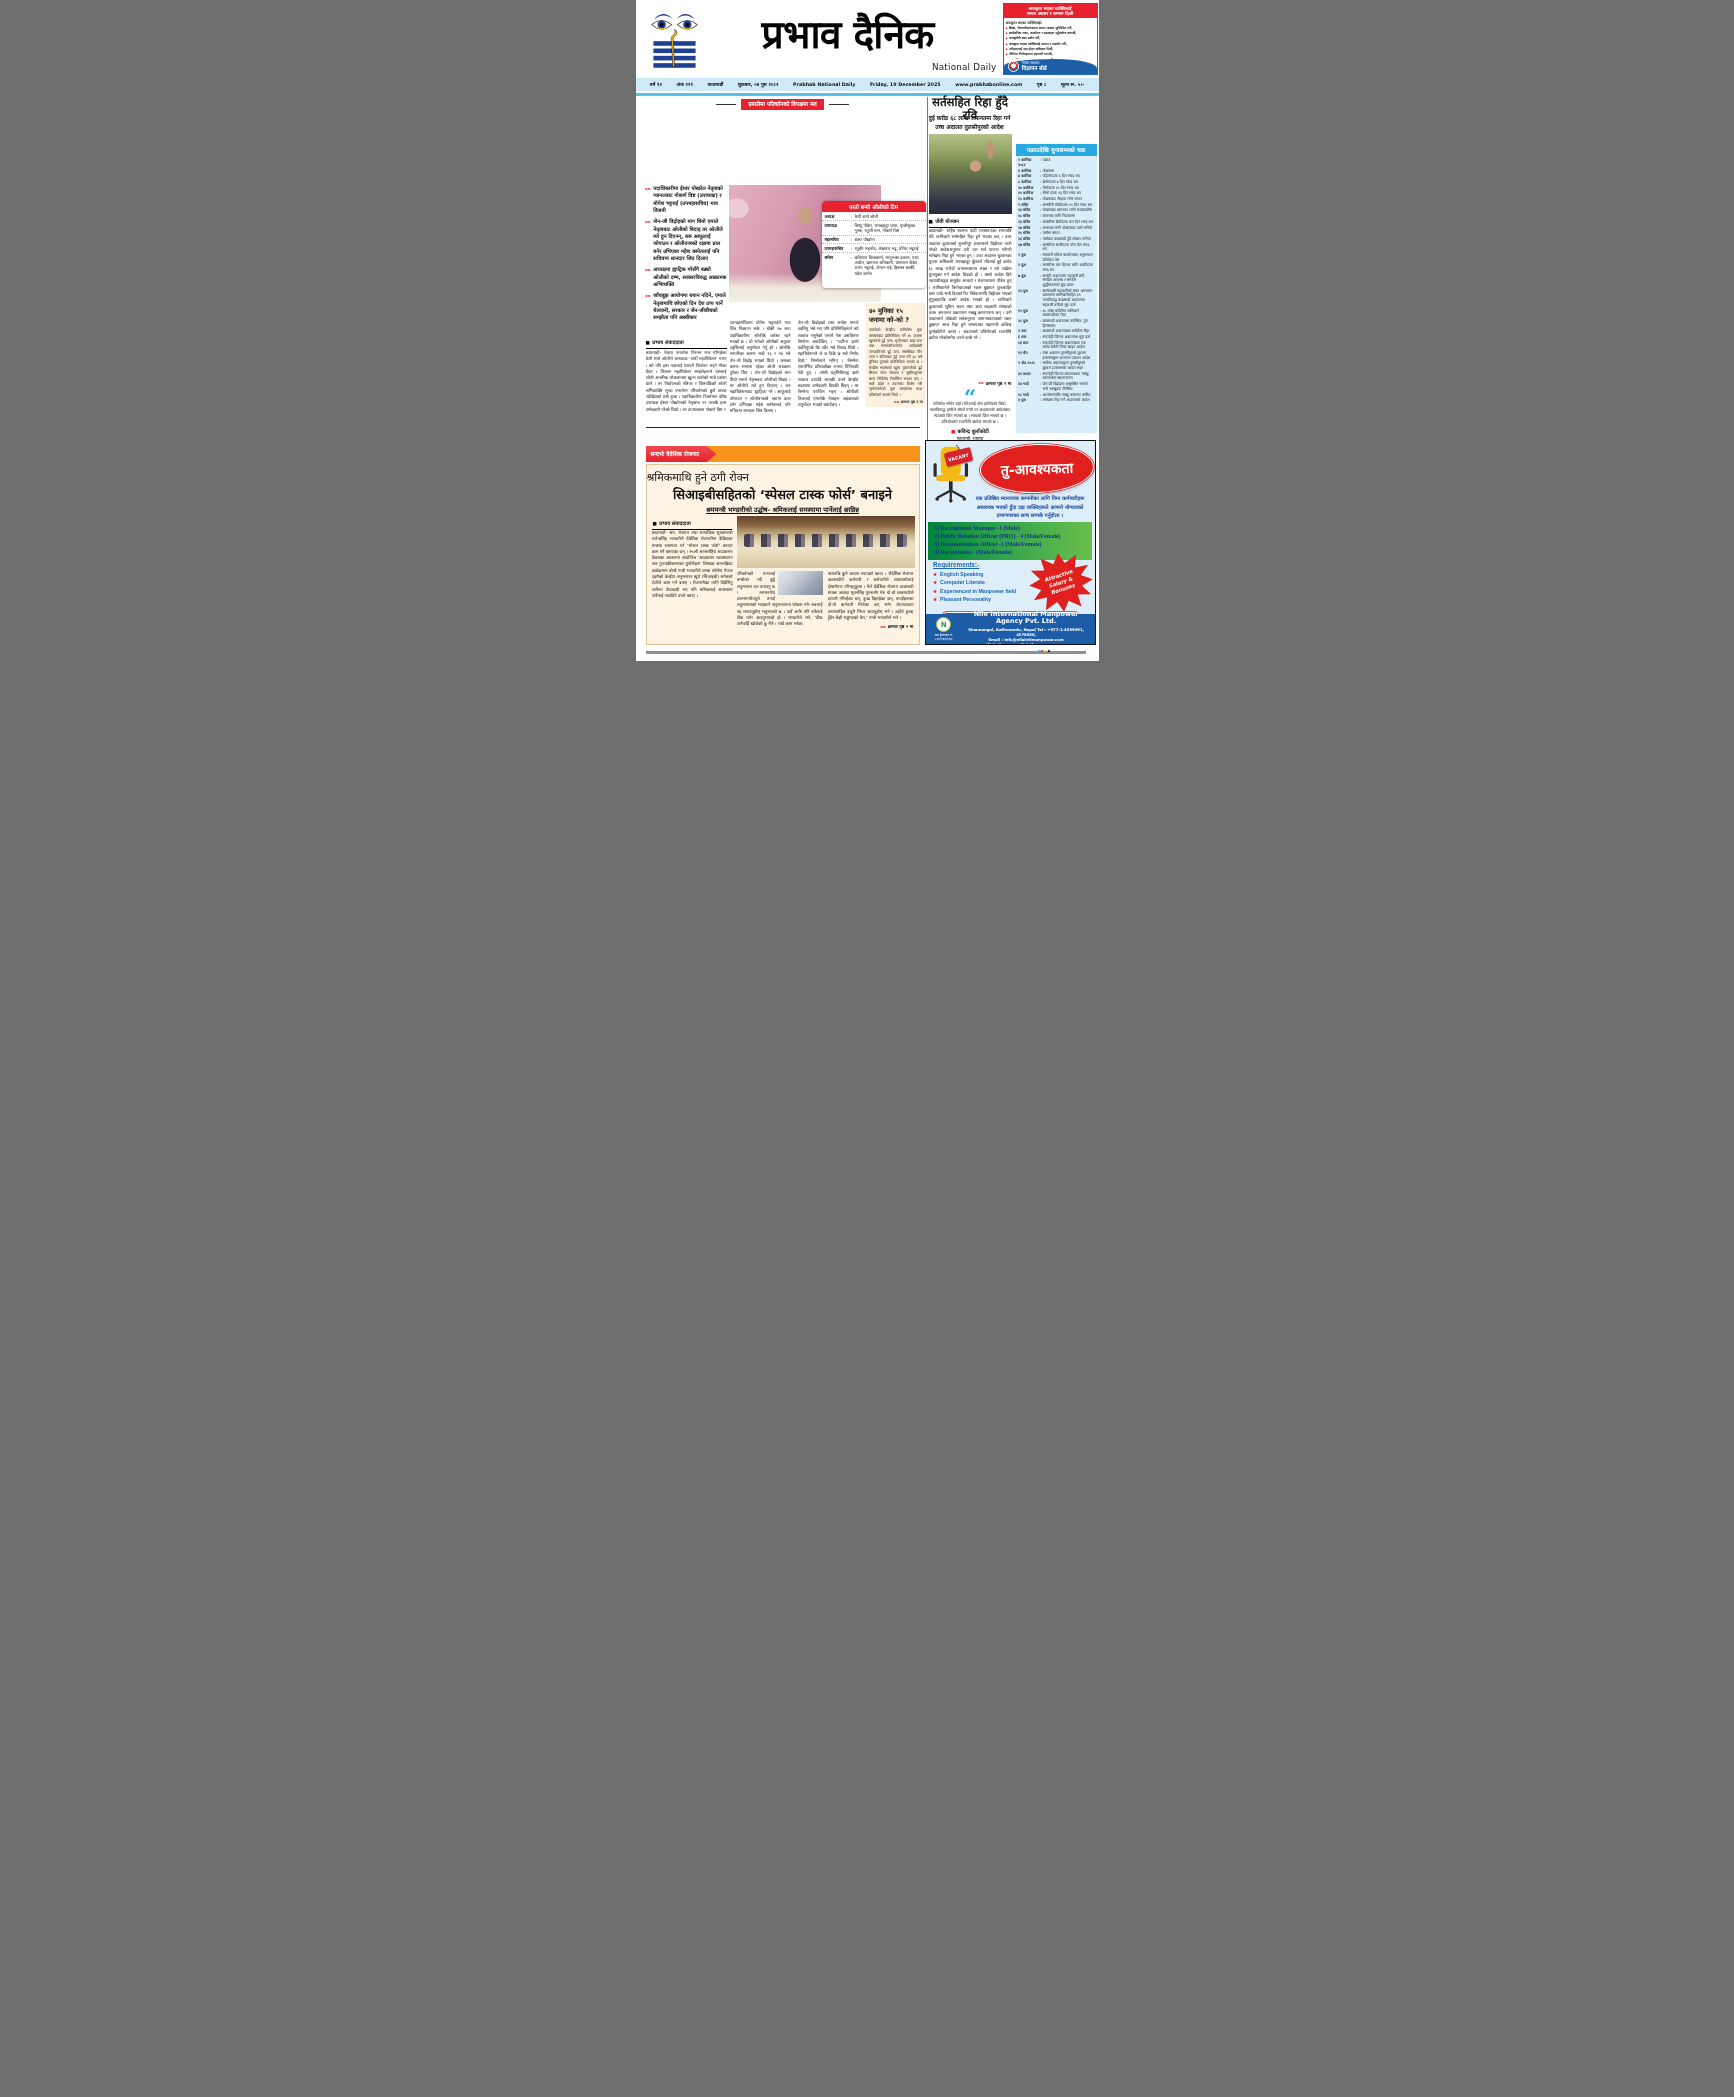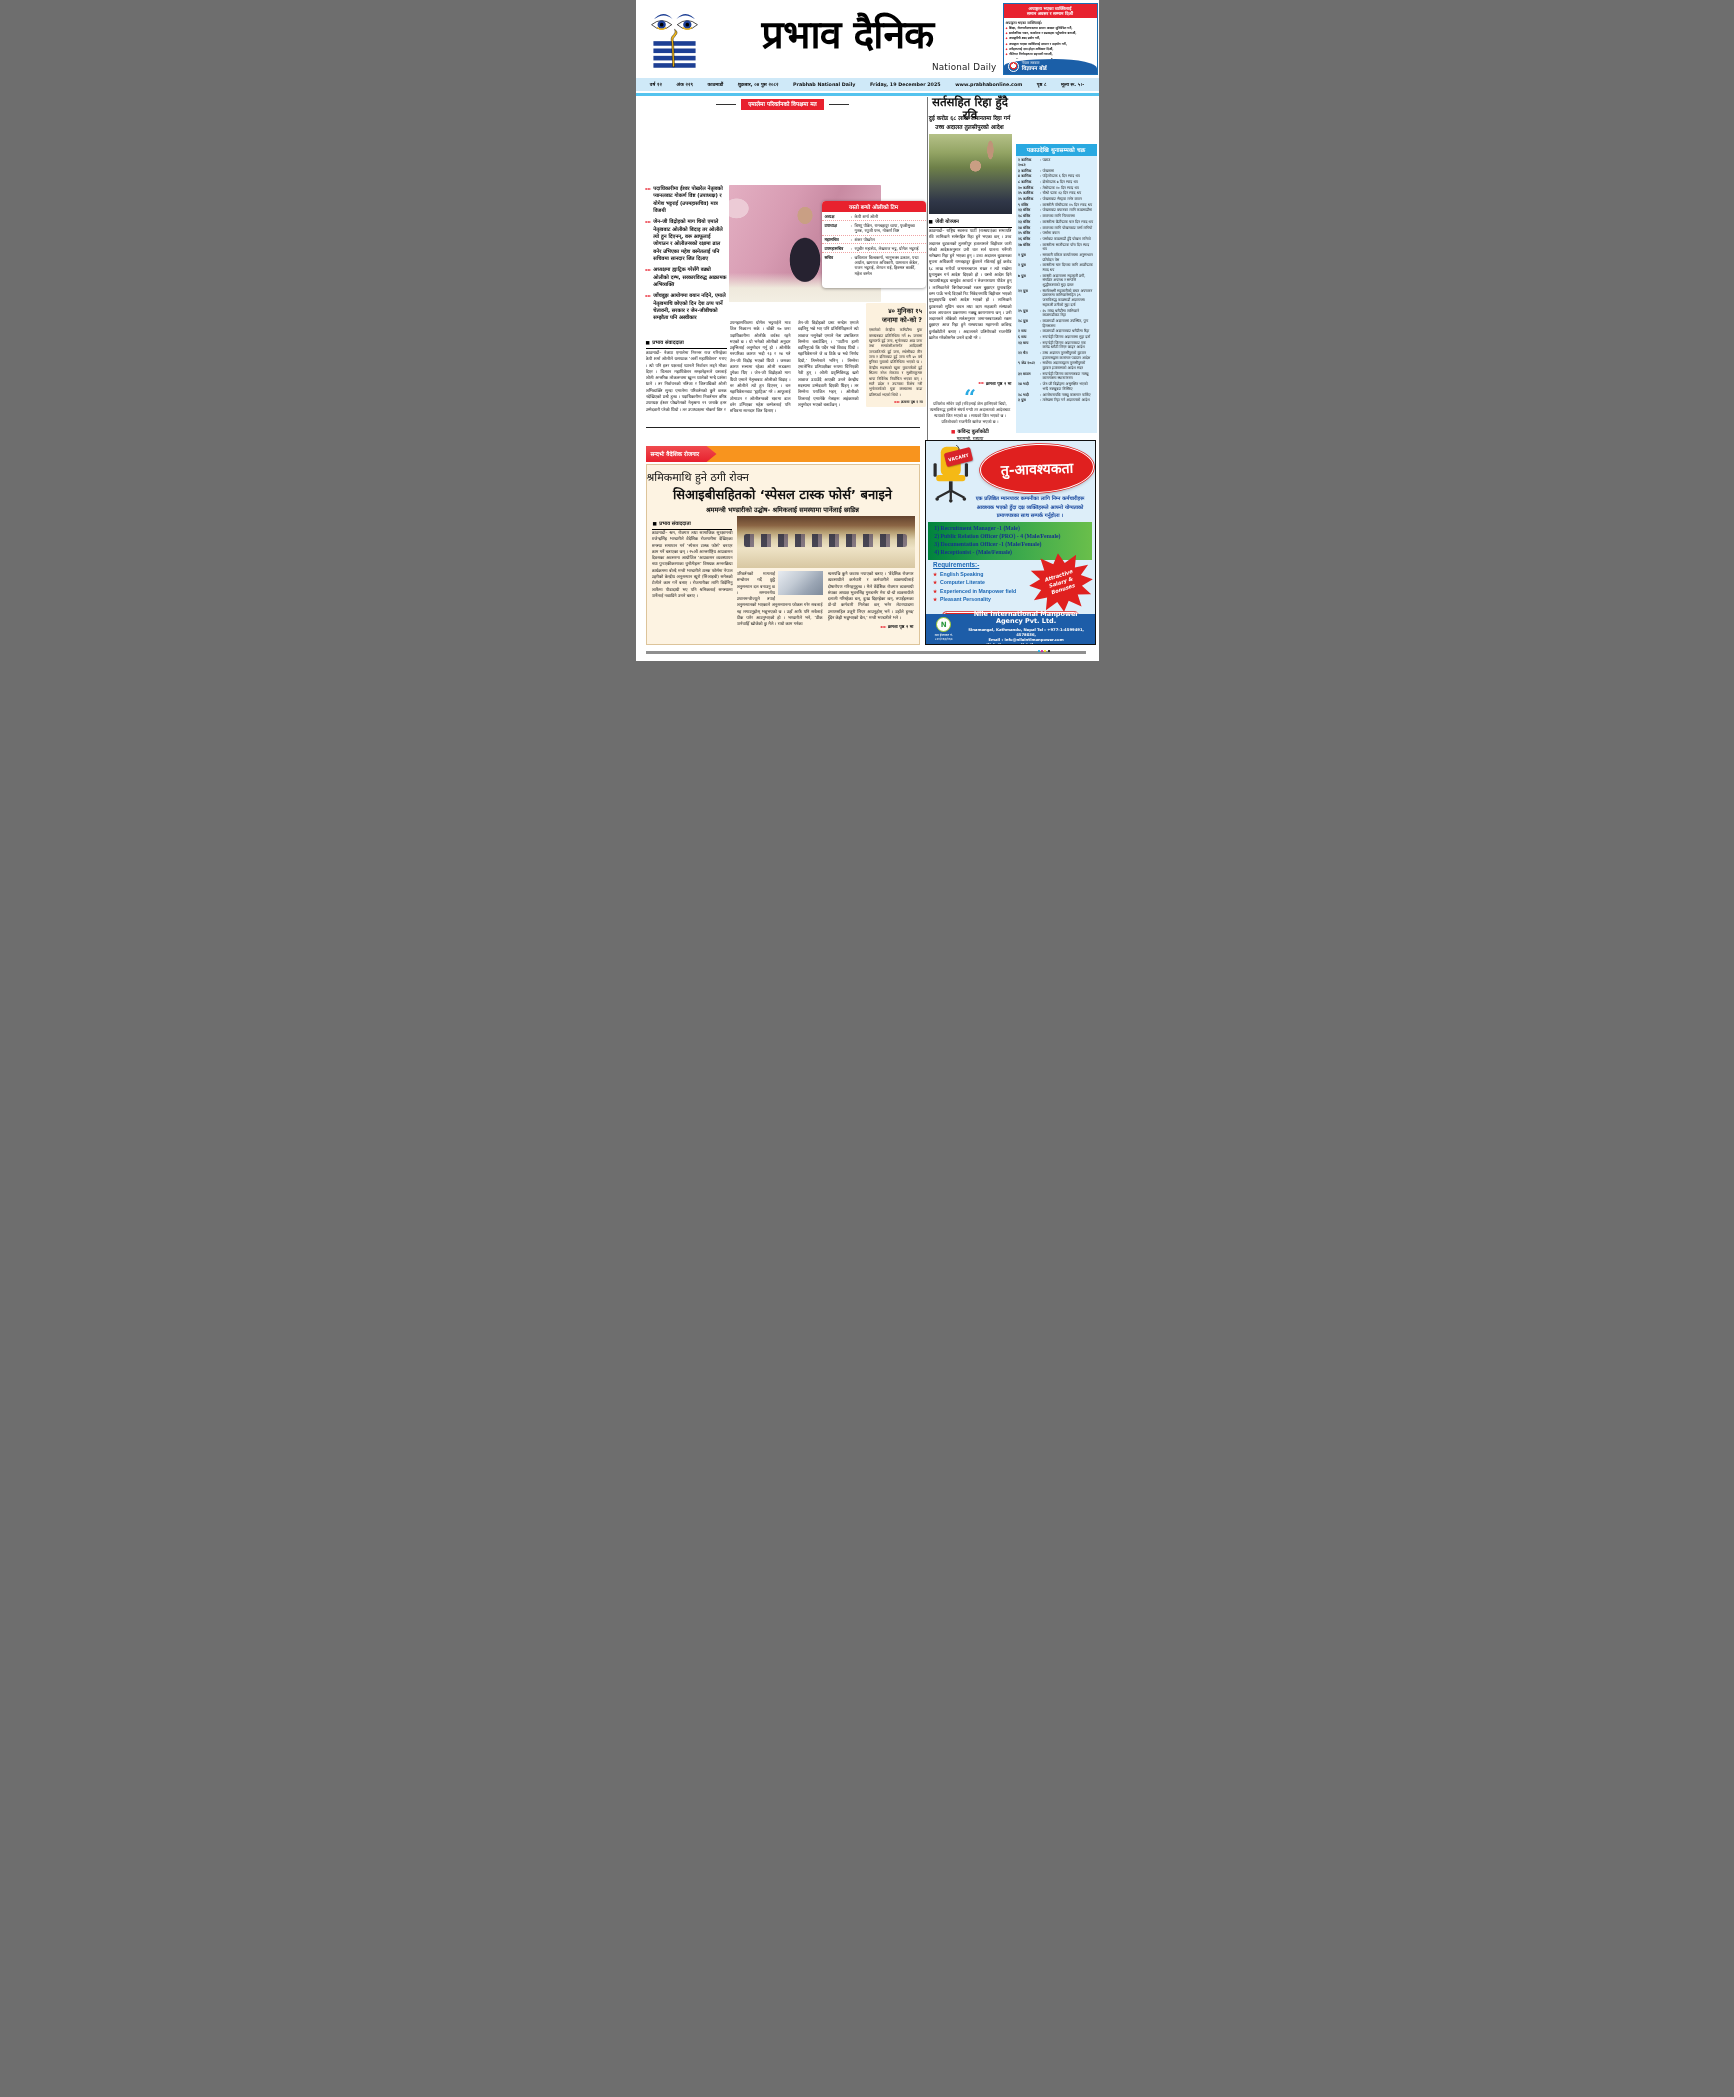--- a/index.html
+++ b/index.html
@@ -61,21 +61,21 @@
       box-shadow:0 0.8px 2.9px rgba(0,0,0,.35);z-index:3;}
   .tb-head{background:#e8212e;color:#fff;text-align:center;font-weight:bold;font-size:5.5px;padding:1.7px 0;}
   .tb-row{display:flex;padding:1.3px 2.9px;font-size:4.1px;line-height:1.3;border-bottom:0.4px dotted #f0a4a4;
       align-items:flex-start;}
   .tb-row:last-child{border-bottom:none;}
   .tb-lbl{font-weight:bold;width:26px;flex:none;}
   .tb-colon{width:4.2px;flex:none;}
   .tb-val{flex:1;}
   .youth-box{left:230px;top:303px;width:60px;height:104px;background:#fcf1de;border-radius:1.3px;
       padding:4.2px 3.4px 3.4px;box-sizing:border-box;overflow:hidden;}
-  .yb-title{text-align:right;font-weight:bold;font-size:6.5px;line-height:1.4;margin-bottom:2.9px;}
+  .yb-title{text-align:left;font-weight:bold;font-size:6.5px;line-height:1.4;margin-bottom:2.9px;}
   .yb-body{font-size:3.7px;line-height:1.45;text-align:justify;}
   .yb-more{position:absolute;bottom:2.1px;right:2.9px;font-size:3.7px;font-weight:bold;background:#fcf1de;
       display:flex;gap:1.3px;align-items:center;}
   .byline{font-weight:bold;border-bottom:0.8px solid #000;padding-bottom:1.7px;display:flex;gap:2.5px;
       align-items:center;font-size:5.2px;}
   .m-byline{left:10px;top:338px;width:81px;}
   .sq::before{content:"\25A0";font-size:4.6px;color:#000;}
   .sq.red::before{color:#e8212e;}
   .ncol{font-size:4.2px;line-height:1.5;text-align:justify;overflow:hidden;color:#0d0d0d;}
   .m-col1{left:10px;top:350px;width:81px;height:74px;}
@@ -116,21 +116,21 @@
   
   .ribbon{left:10px;top:446px;width:274px;height:16px;background:#f8941e;}
   .ribbon-label{position:absolute;left:0;top:0;height:16px;width:71px;box-sizing:border-box;
       background:linear-gradient(180deg,#f04b4f,#e8212e);color:#fff;font-weight:bold;font-size:5.7px;
       display:flex;align-items:center;padding:0 11px 0 5px;
       clip-path:polygon(0 0,86% 0,100% 50%,86% 100%,0 100%);}
   .labor{left:10px;top:464px;width:274px;height:181px;background:#fdf3e2;border:0.4px solid #ddc49a;
       box-sizing:border-box;}
   .l-h1{position:absolute;top:4.2px;left:0;width:100%;text-align:left;font-size:11px;font-weight:400;}
   .l-h2{position:absolute;top:20px;left:0;width:100%;text-align:center;font-size:13px;font-weight:800;}
-  .l-sub{position:absolute;top:40px;left:0;width:100%;text-align:center;font-size:6.5px;font-weight:bold;}
+  .l-sub{position:absolute;top:40px;left:0;width:100%;text-align:center;font-size:6.5px;font-weight:bold;text-decoration:underline;}
   .l-byline{position:absolute;left:5.9px;top:54px;width:80px;}
   .l-photo{position:absolute;left:90px;top:51px;width:178px;height:52px;
       background:linear-gradient(to bottom,#63432e 0%,#8a6443 18%,#b39a6e 30%,#ddd0ac 46%,#eee3c6 62%,#d8c7a2 100%);}
   .l-photo::before{content:"";position:absolute;left:4%;top:34%;width:92%;height:26%;border-radius:2.5px;
       background:repeating-linear-gradient(90deg,rgba(42,42,64,.85) 0 5.9px,rgba(78,66,98,.65) 5.9px 10px,rgba(0,0,0,0) 10px 17px);}
   .l-col{position:absolute;font-size:4.2px;line-height:1.5;text-align:justify;overflow:hidden;}
   .l-col1{left:5px;top:65px;width:81px;height:112px;}
   .l-col2{left:90px;top:106px;width:86px;height:70px;}
   .l-col3{left:181px;top:106px;width:86px;height:70px;}
   .l-thumb{float:right;width:45px;height:24px;margin:0 0 1.7px 2.5px;

